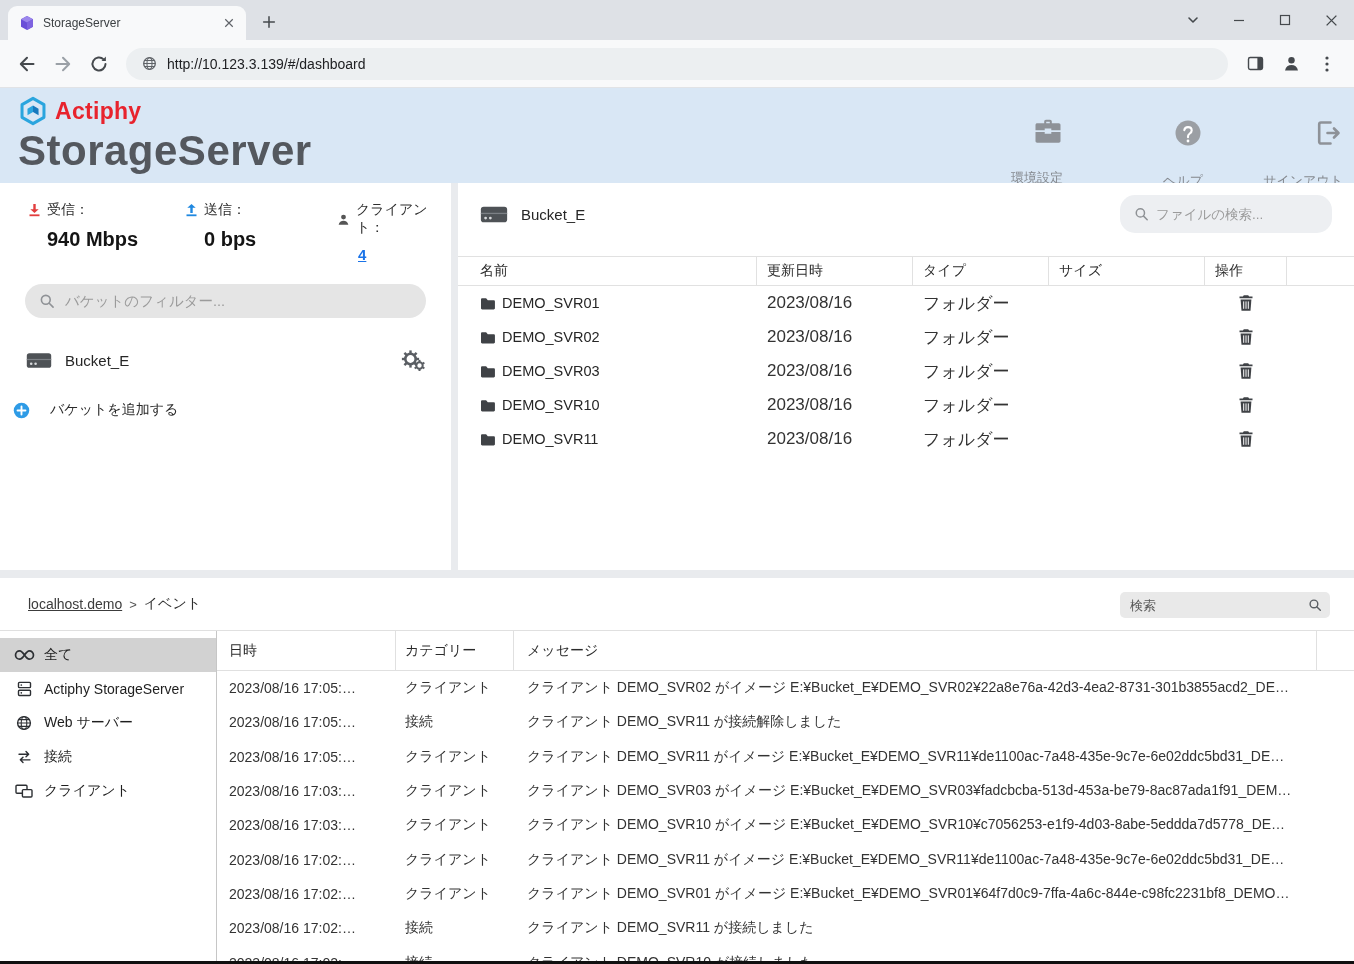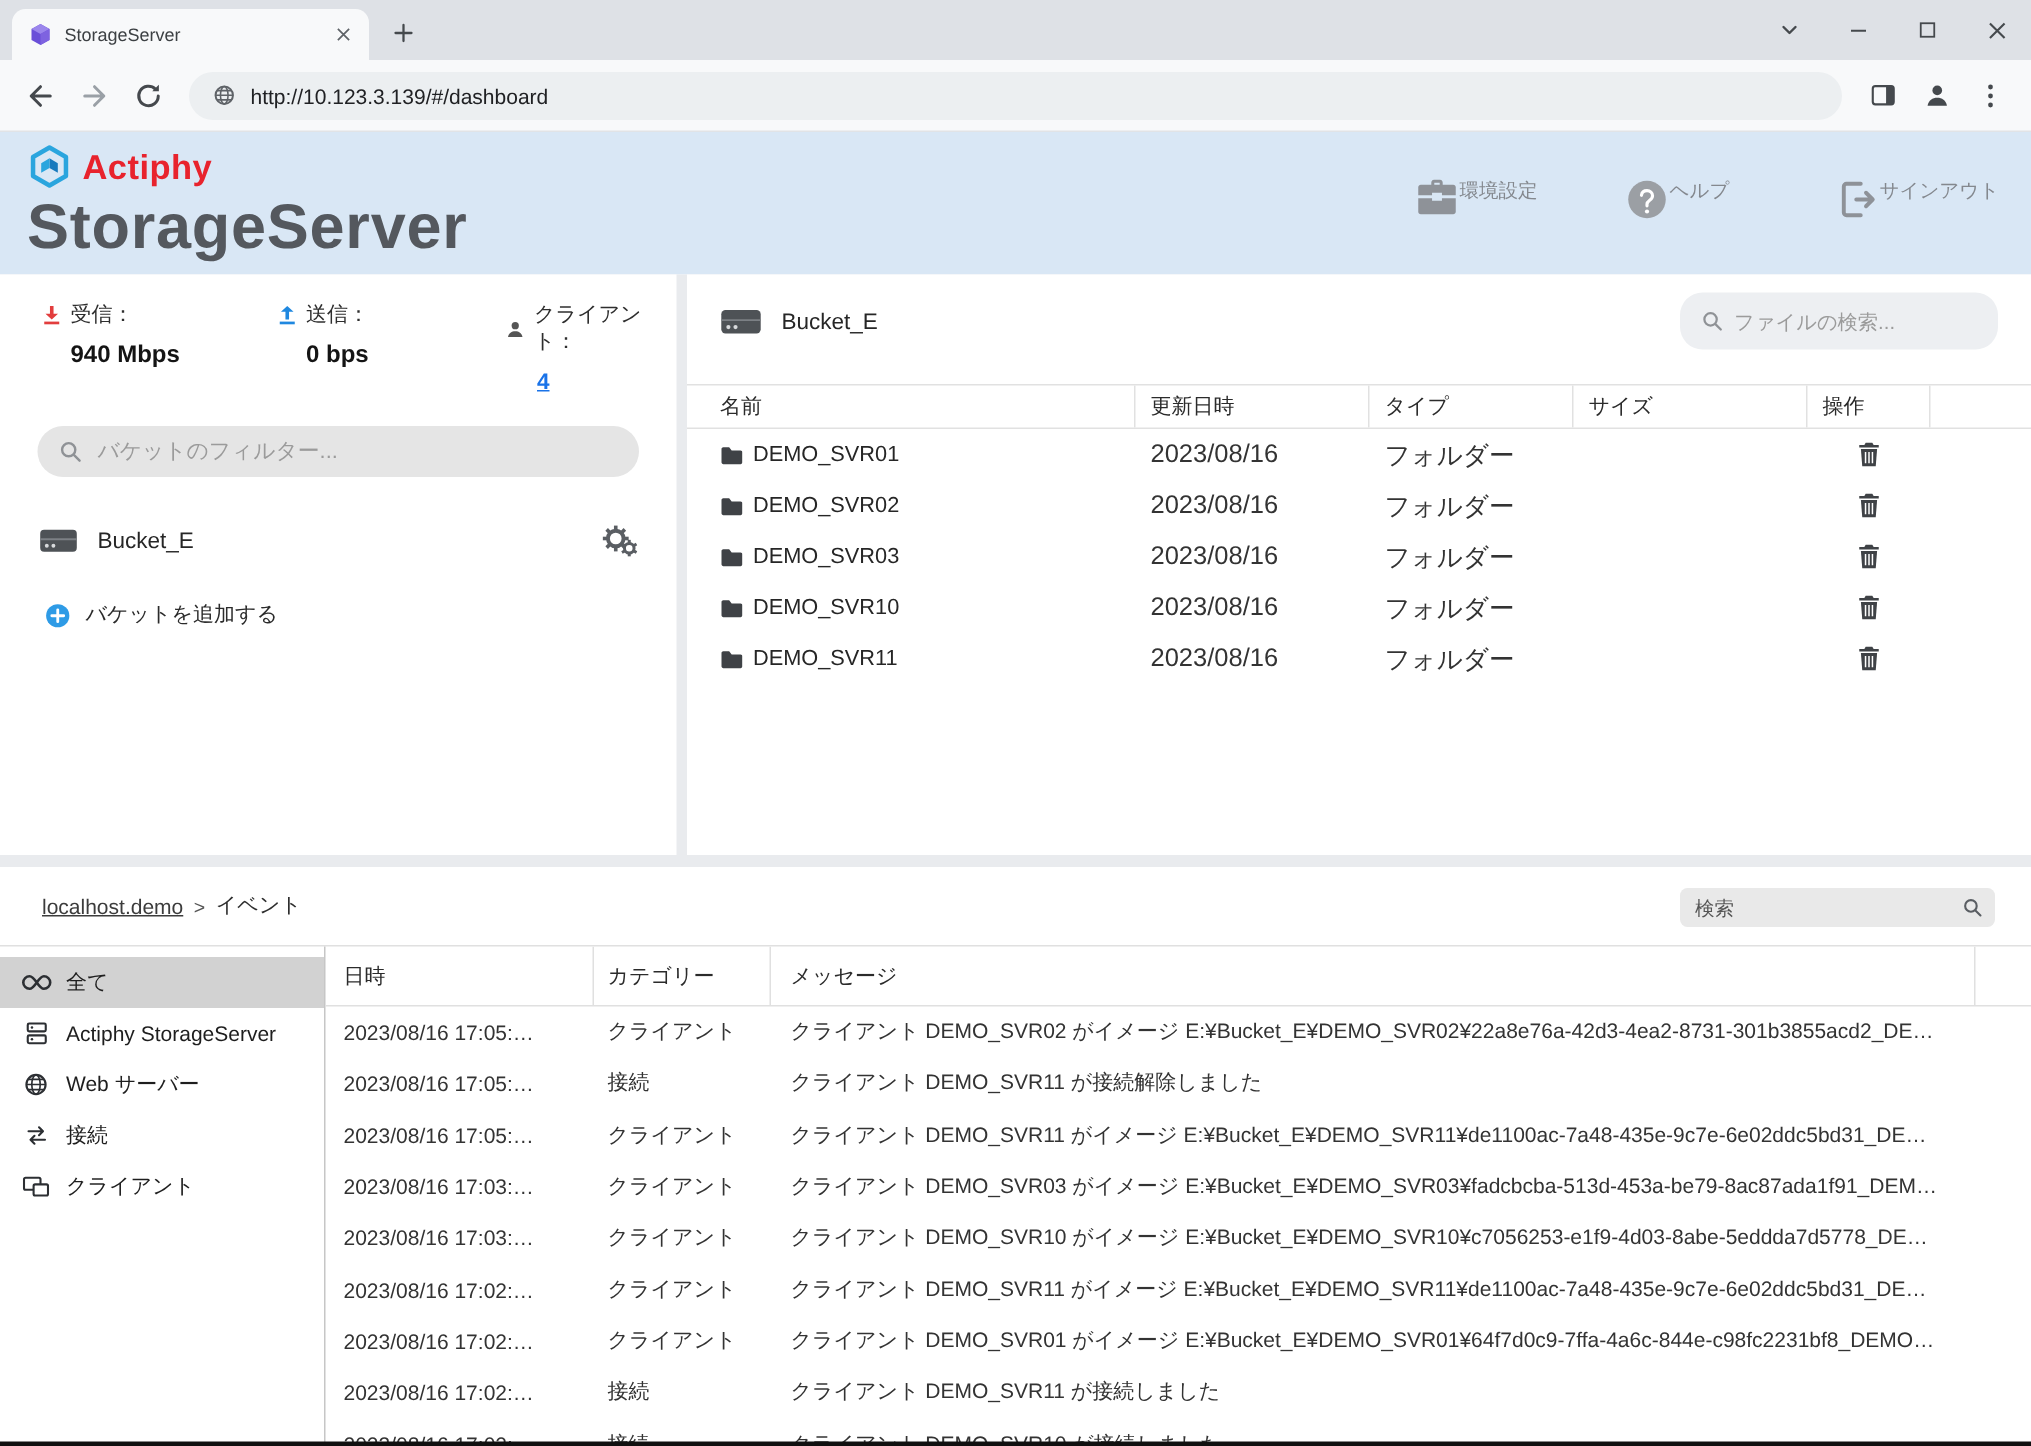--- a/index.html
+++ b/index.html
@@ -23,45 +23,45 @@
   .nav-btn{width:34px;height:34px;border-radius:50%;display:flex;align-items:center;justify-content:center;cursor:pointer;flex:0 0 auto;}
   .url-pill{flex:1;height:32px;background:#eceff1;border-radius:16px;display:flex;align-items:center;gap:10px;padding:0 16px;margin:0 8px;cursor:text;}
   .url-text{font-size:14px;color:#202124;white-space:nowrap;}
 
   
   .app-header{height:95px;background:#d9e7f5;position:relative;padding:8px 0 0 18px;}
   .brand{display:flex;align-items:center;gap:7px;height:30px;}
   .brand-name{color:#e8232d;font-size:23px;font-weight:bold;letter-spacing:.3px;}
   .app-title{margin-top:2px;font-size:42px;font-weight:bold;color:#54585e;letter-spacing:.5px;line-height:1.1;}
   .header-nav{position:absolute;top:30px;right:11px;display:flex;gap:20px;}
-  .nav-item{width:120px;display:flex;flex-direction:row;align-items:flex-start;gap:0;cursor:pointer;}
+  .nav-item{width:120px;display:flex;flex-direction:column;align-items:flex-end;gap:24px;cursor:pointer;}
   .nav-label{font-size:13px;color:#84888e;}
 
   
   .main-split{position:absolute;top:183px;left:0;width:1354px;height:395px;background:#e9ebee;}
   .left-panel{position:absolute;left:0;top:0;width:451px;height:387px;background:#fff;overflow:hidden;}
   .right-panel{position:absolute;left:458px;top:0;width:896px;height:387px;background:#fff;overflow:hidden;}
 
   .stats{display:flex;padding:18px 0 0 28px;}
   .stat1{width:157px;}.stat2{width:152px;}.stat3{flex:1;}
   .stat-top{display:flex;align-items:center;gap:6px;font-size:14px;color:#2e2e2e;}
-  .stat-value{margin:9px 0 0 19px;font-size:16px;font-weight:bold;color:#141414;}
+  .stat-value{margin:9px 0 0 19px;font-size:20px;font-weight:bold;color:#141414;}
   .client-link{display:inline-block;margin:9px 0 0 21px;font-size:15px;font-weight:bold;color:#1a73e8;text-decoration:underline;cursor:pointer;}
 
   .input-wrap{position:relative;}
   .filter-wrap{margin:20px 25px 0;}
   .pill-input{width:100%;height:34px;border:none;outline:none;background:#e5e5e5;border-radius:17px;
               padding:0 14px 0 40px;font-size:14.5px;color:#333;font-family:inherit;}
   .pill-input::placeholder{color:#9b9b9b;}
   .search-pos{position:absolute;left:14px;top:50%;transform:translateY(-50%);}
 
   .bucket-row{margin-top:20px;height:44px;display:flex;align-items:center;padding:0 26px;cursor:pointer;}
   .bucket-name{margin-left:13px;font-size:15px;color:#262626;}
   .gear-btn{margin-left:auto;cursor:pointer;}
-  .add-row{margin-top:8px;height:40px;display:flex;align-items:center;gap:10px;padding:0 30px;cursor:pointer;}
+  .add-row{margin-top:8px;height:40px;display:flex;align-items:center;gap:20px;padding:0 13px;cursor:pointer;}
   .add-label{font-size:14px;color:#2b2b2b;}
 
   .fb-header{height:62px;display:flex;align-items:center;padding:0 22px;}
   .fb-title{margin-left:13px;font-size:15px;color:#262626;}
   .fb-search-wrap{width:212px;margin-left:auto;}
   .fb-search{height:38px;border-radius:15px;background:#edeff2;font-size:13.5px;padding-left:36px;}
 
   .file-table{margin-top:11px;}
   .ft-head{display:flex;height:30px;border-top:1px solid #e1e1e1;border-bottom:1px solid #e1e1e1;}
   .ft-hcell{height:100%;display:flex;align-items:center;border-right:1px solid #e1e1e1;font-size:14px;color:#2b2b2b;}

